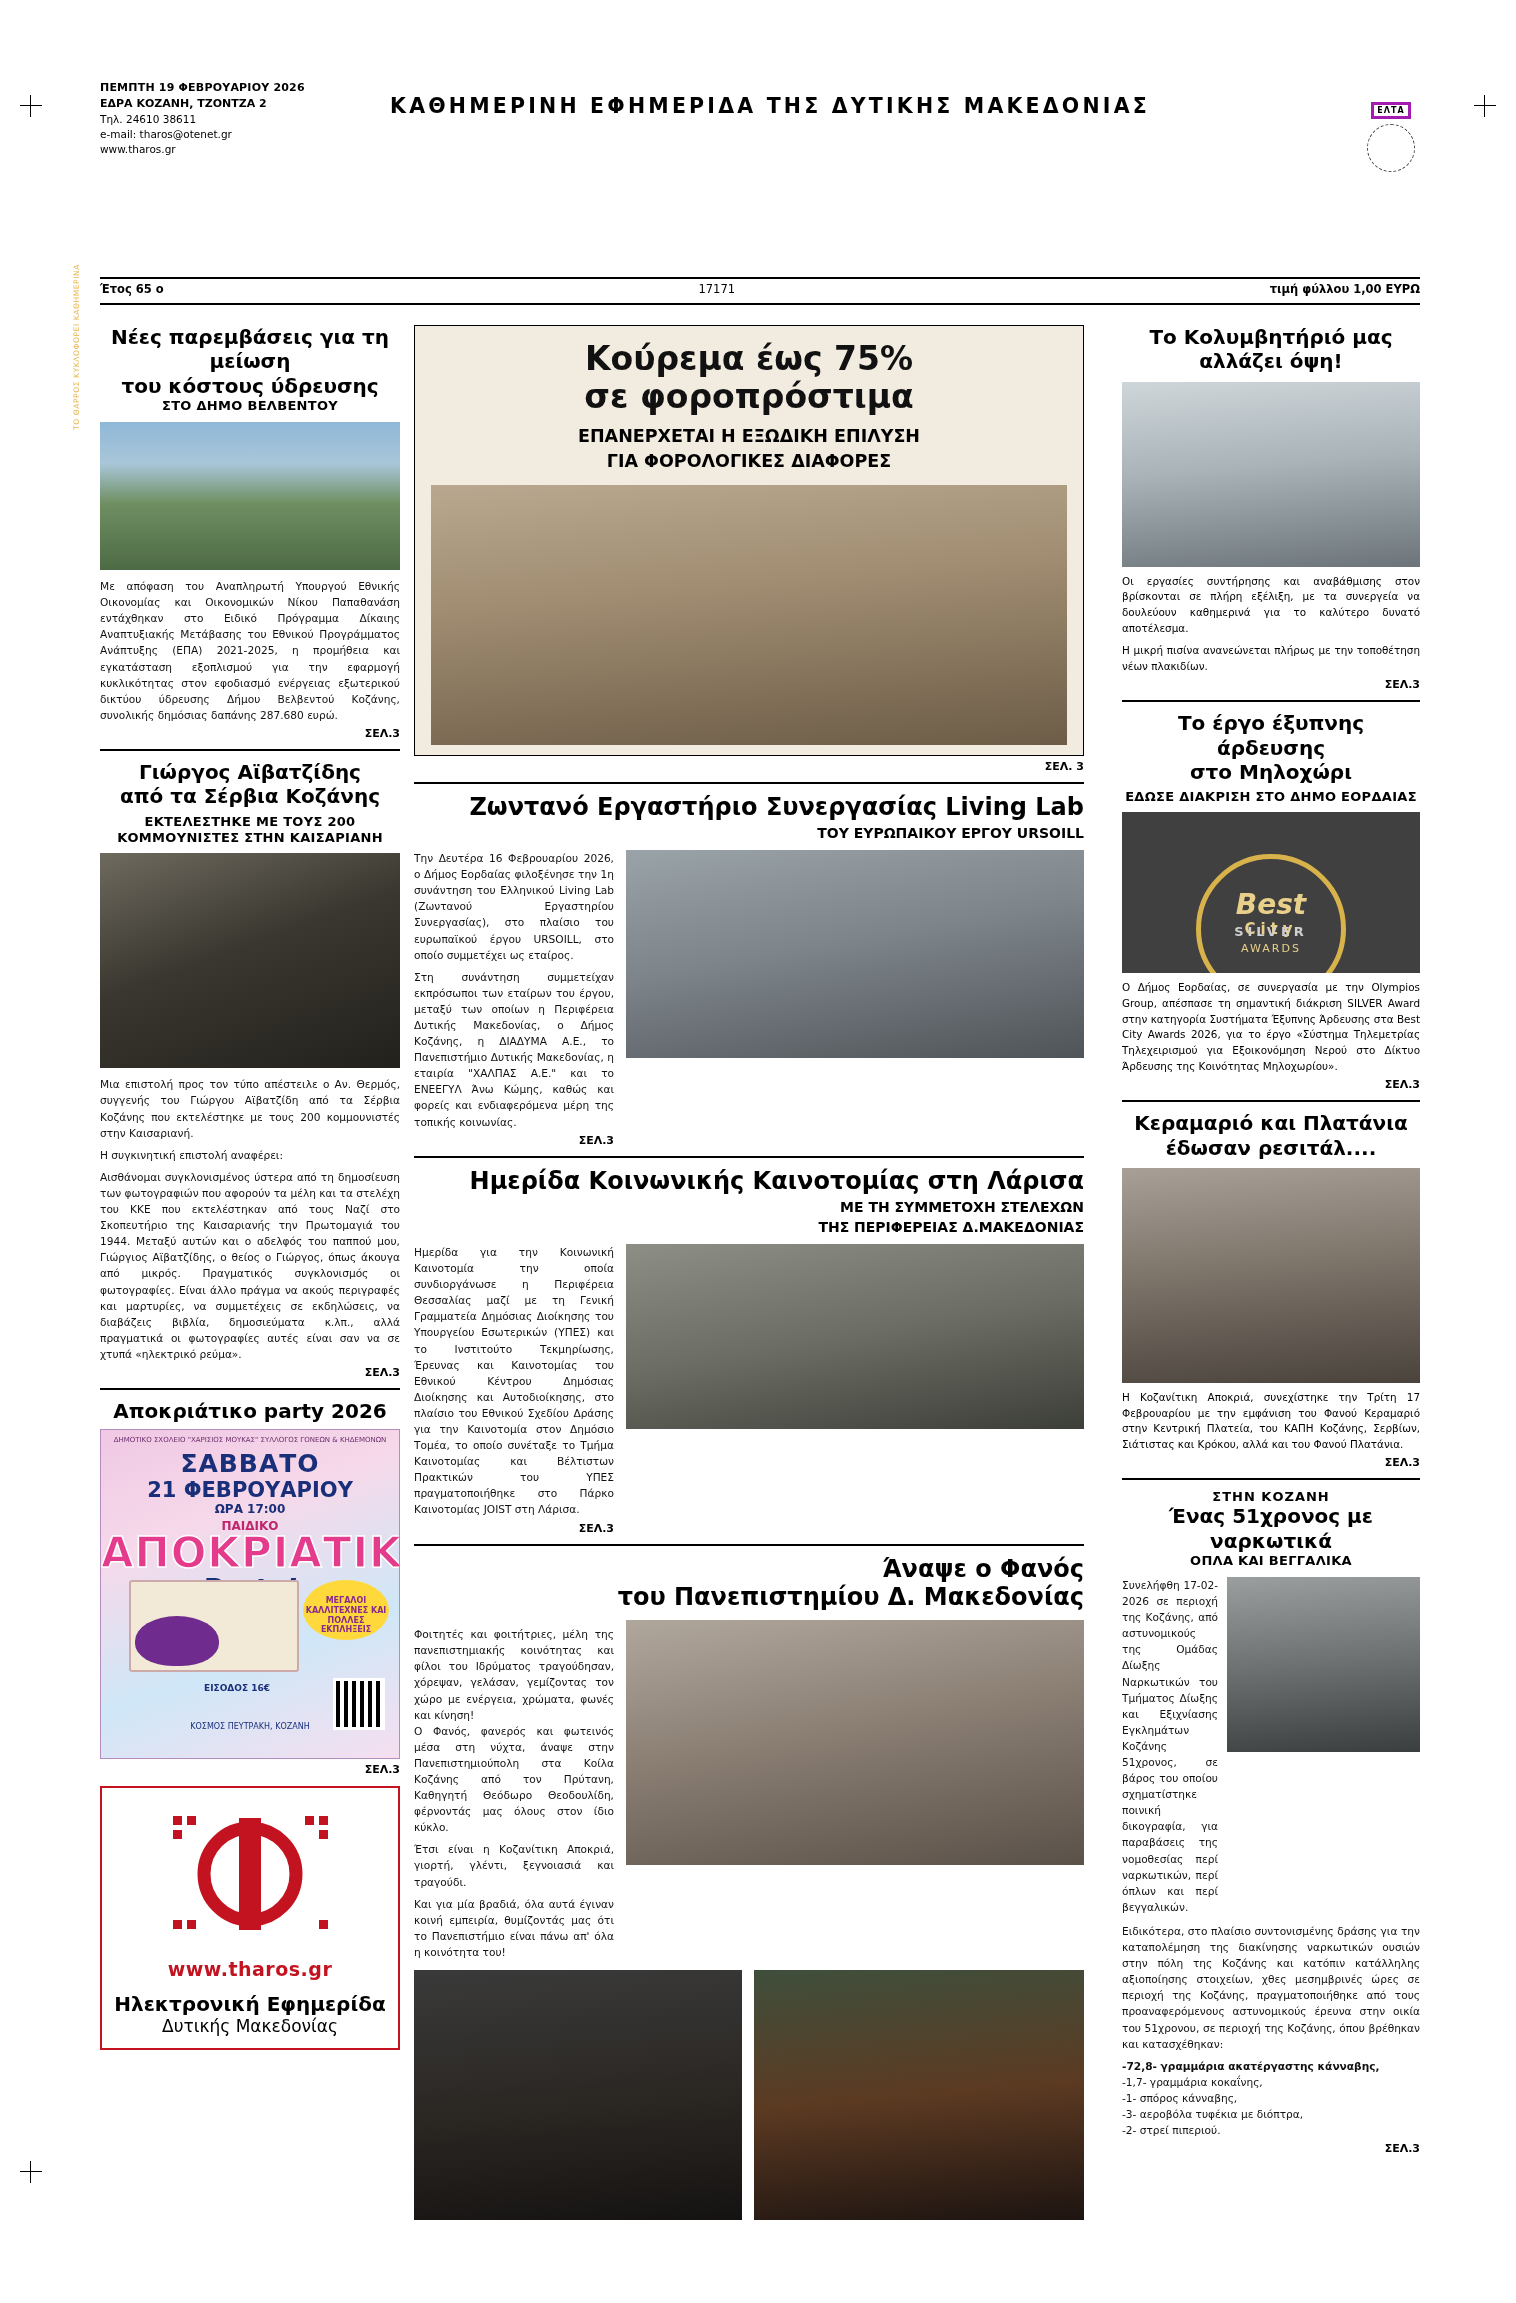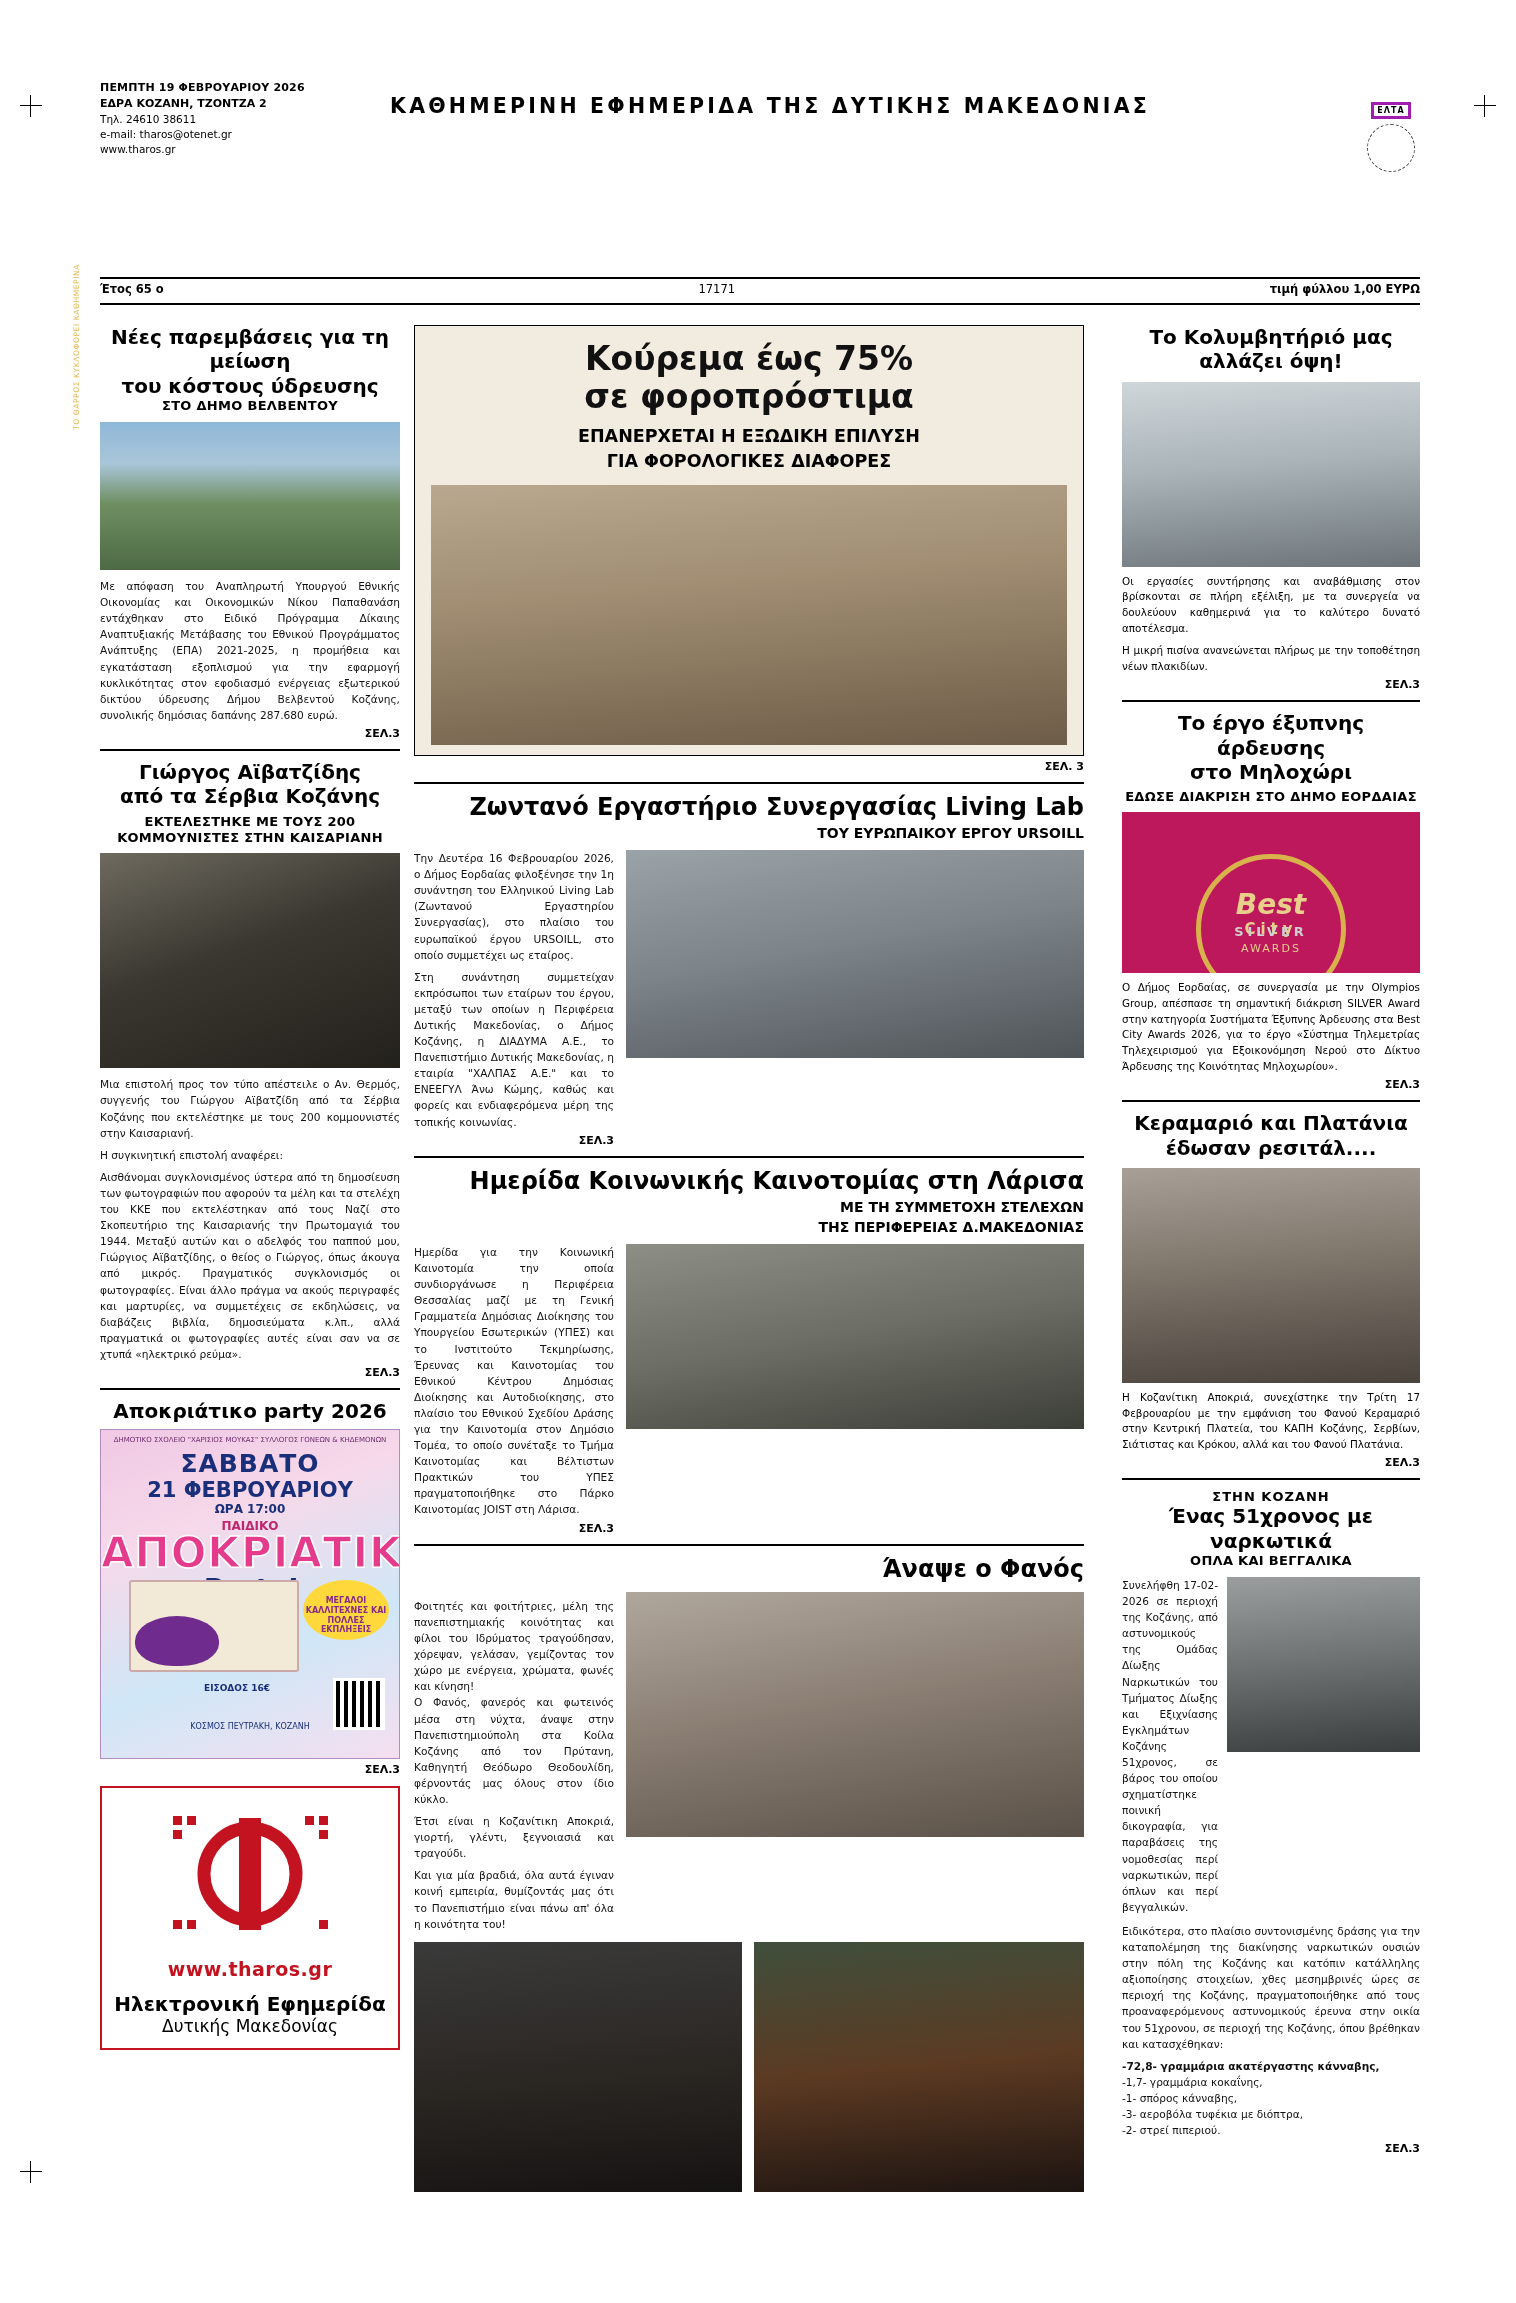--- a/index.html
+++ b/index.html
@@ -187,21 +187,21 @@
     background: #fff; position: relative;
   }
   .ad-url { text-align:center; color:#c41320; font-weight:bold; font-size: 19px; margin-top: 6px; letter-spacing: .5px;}
   .ad-t1 { text-align:center; font-weight:bold; font-size: 20px; margin-top: 12px; }
   .ad-t2 { text-align:center; font-size: 17px; }
 
   .cap { font-size: 10.4px; line-height: 1.5; text-align: justify; margin-top: 7px; }
 
   
   .award {
-    height: 161px; background: #be185d; position: relative; overflow: hidden;
+    height: 161px; background: #404040; position: relative; overflow: hidden;
   }
   .award .ring {
     position: absolute; left: 50%; top: 42px; transform: translateX(-50%);
     width: 150px; height: 150px; border-radius: 50%;
     border: 5px solid #d8b24a;
   }
   .award .txt1 { position:absolute; left:0; right:0; top: 76px; text-align:center; color:#e8cf8a; font-size: 28px; font-weight:bold; font-style: italic;}
   .award .txt2 { position:absolute; left:0; right:0; top: 108px; text-align:center; color:#e8cf8a; font-size: 15px; letter-spacing: 5px; font-weight:bold;}
   .award .txt3 { position:absolute; left:0; right:0; top: 130px; text-align:center; color:#e8cf8a; font-size: 11px; letter-spacing: 2px;}
   .award .txt4 { position:absolute; left:0; right:0; bottom: 34px; text-align:center; color:#cfcfcf; font-size: 13px; letter-spacing: 4px; font-weight:bold;}
@@ -355,20 +355,21 @@
           <div class="sel">ΣΕΛ.3</div>
         </div>
         <div class="photo" style="flex:1;height:185px;background:linear-gradient(170deg,#8d8f86 0%,#6b6d64 50%,#3c3e38 100%);"></div>
       </div>
     </div>
 
     <div class="hr-thick"></div>
 
     <div>
       <div class="mid-head">Άναψε ο Φανός</div>
+      <div class="mid-head">του Πανεπιστημίου Δ. Μακεδονίας</div>
       <div style="display:flex;gap:12px;margin-top:9px;">
         <div style="width:200px;">
           <div class="body-text" style="margin-top:6px;">Φοιτητές και φοιτήτριες, μέλη της πανεπιστημιακής κοινότητας και φίλοι του Ιδρύματος τραγούδησαν, χόρεψαν, γελάσαν, γεμίζοντας τον χώρο με ενέργεια, χρώματα, φωνές και κίνηση!</div>
           <div class="body-text">Ο Φανός, φανερός και φωτεινός μέσα στη νύχτα, άναψε στην Πανεπιστημιούπολη στα Κοίλα Κοζάνης από τον Πρύτανη, Καθηγητή Θεόδωρο Θεοδουλίδη, φέρνοντάς μας όλους στον ίδιο κύκλο.</div>
           <div class="body-text" style="margin-top:6px;">Έτσι είναι η Κοζανίτικη Αποκριά, γιορτή, γλέντι, ξεγνοιασιά και τραγούδι.</div>
           <div class="body-text" style="margin-top:6px;">Και για μία βραδιά, όλα αυτά έγιναν κοινή εμπειρία, θυμίζοντάς μας ότι το Πανεπιστήμιο είναι πάνω απ' όλα η κοινότητα του!</div>
         </div>
         <div class="photo" style="flex:1;height:245px;background:linear-gradient(170deg,#b0a79c 0%,#8b7f74 45%,#5a5148 100%);"></div>
       </div>
       <div style="display:flex;gap:12px;margin-top:10px;">

